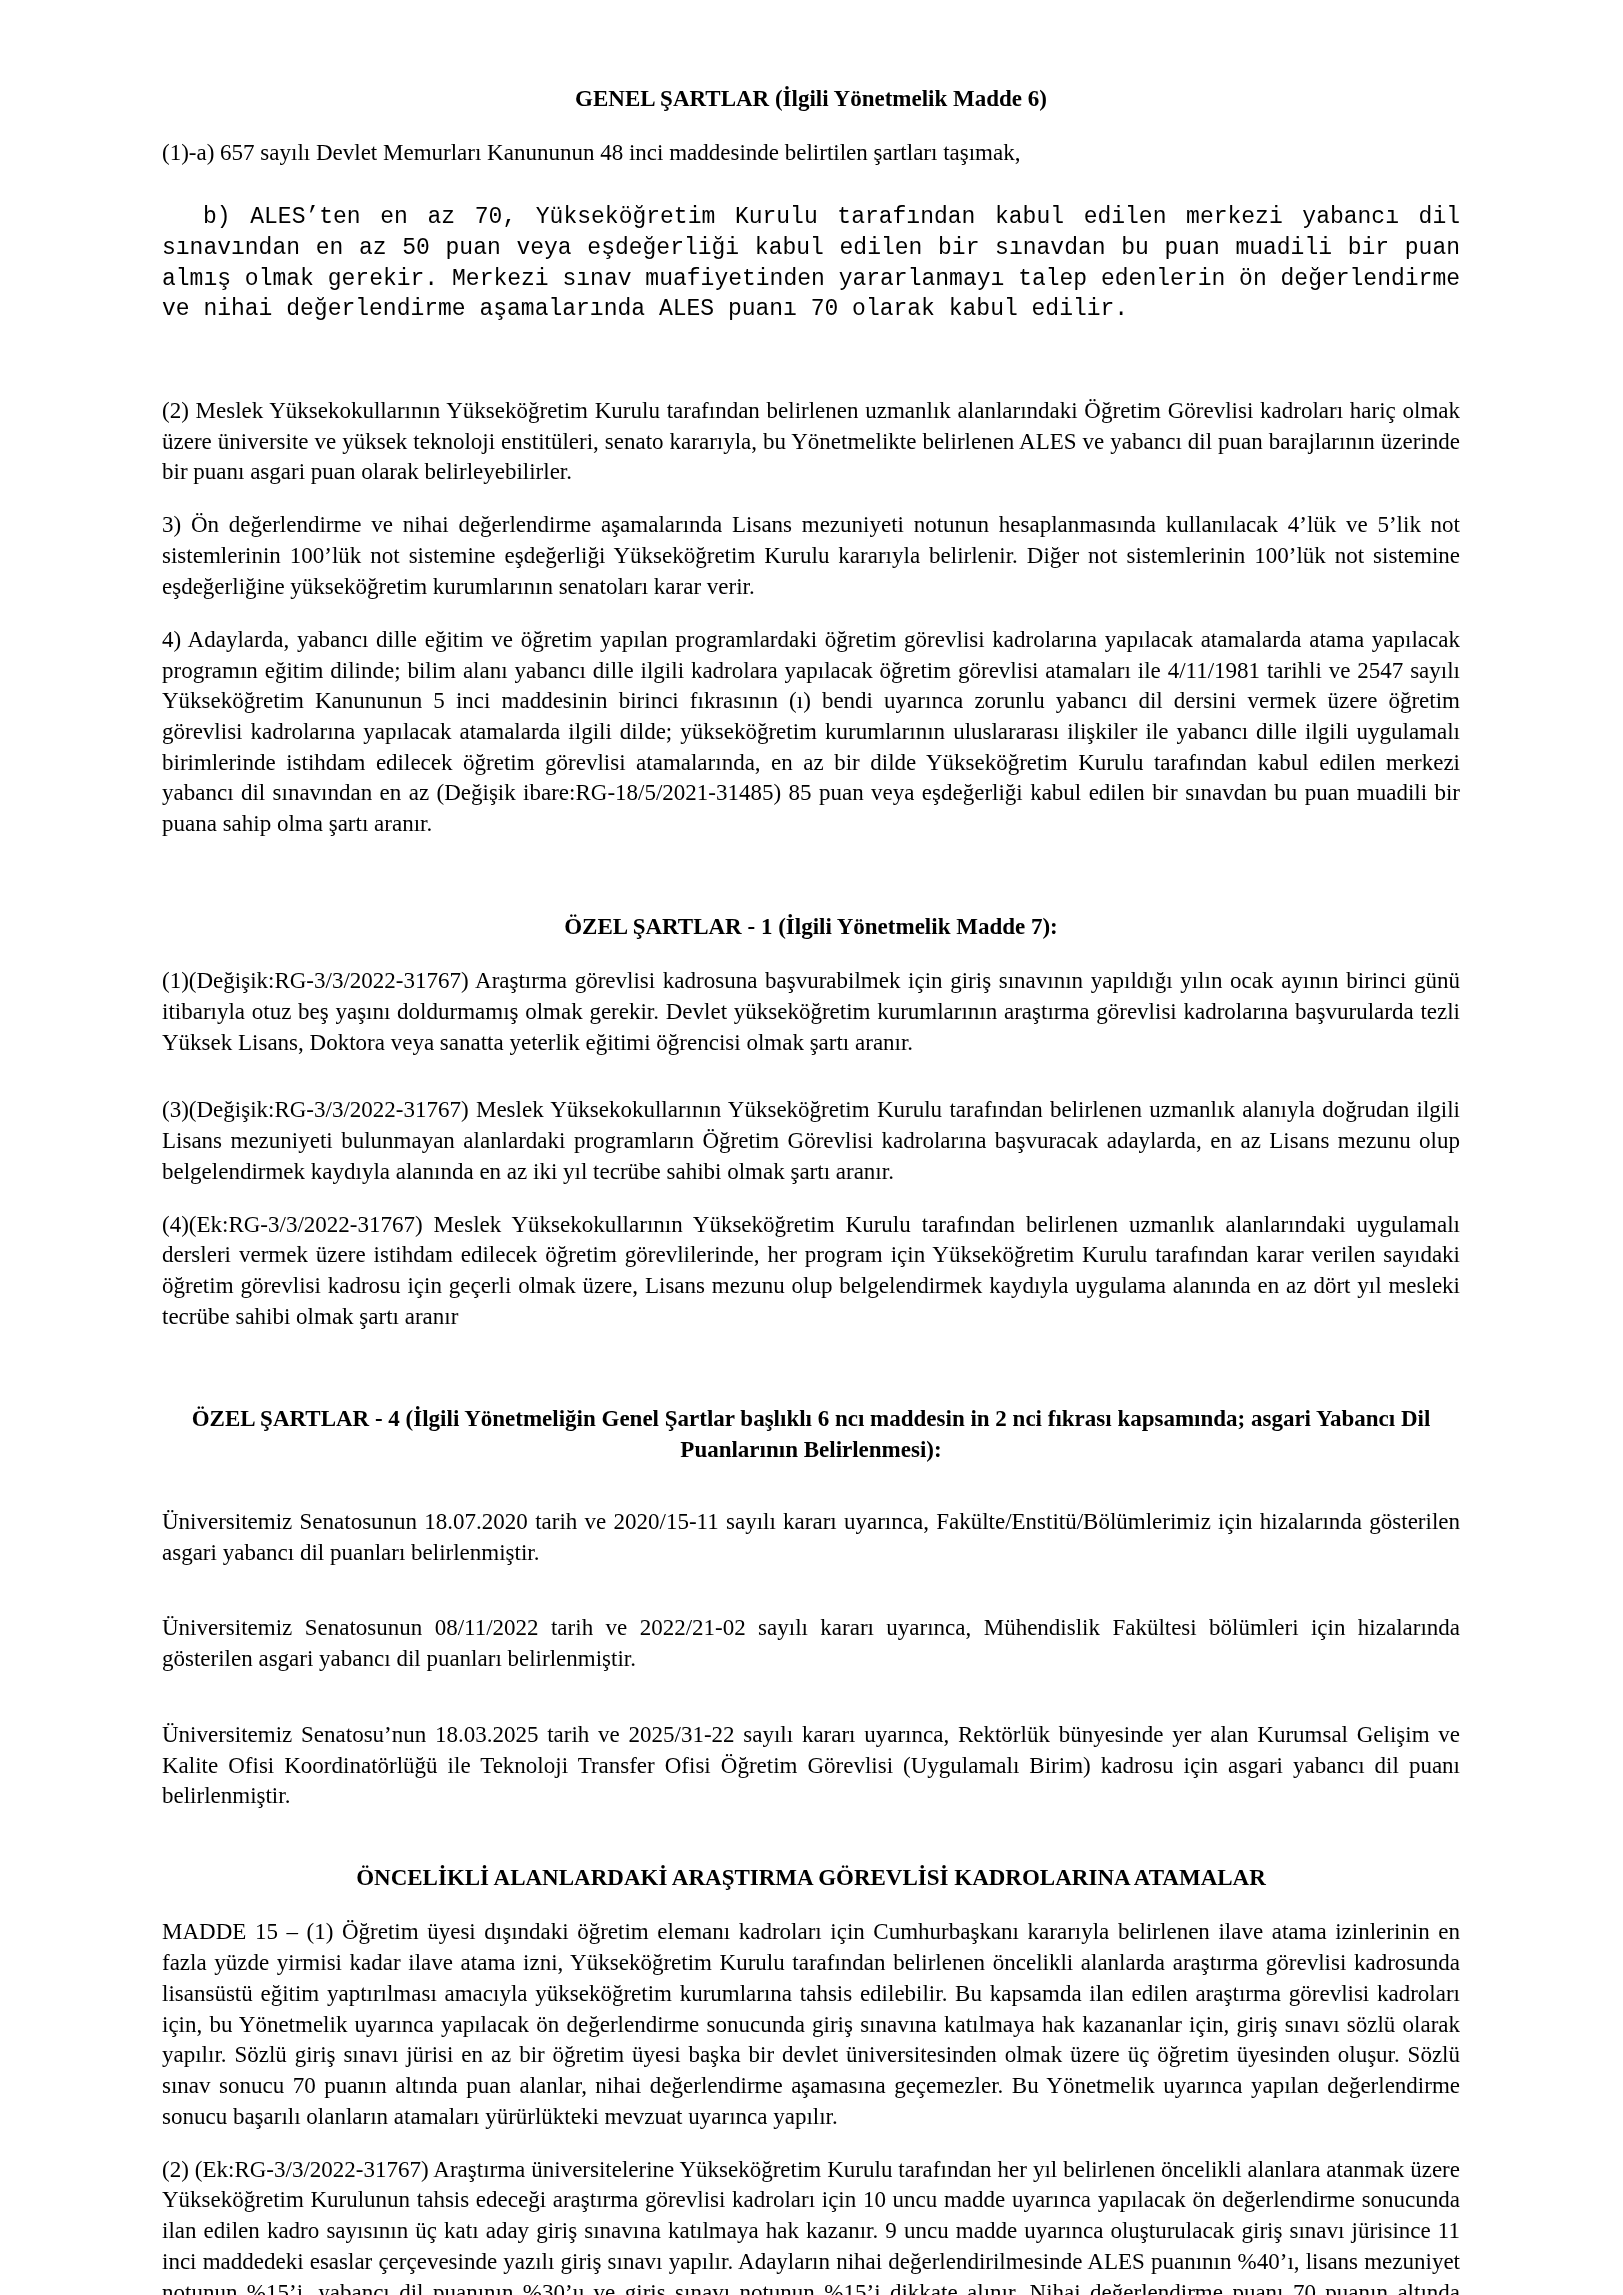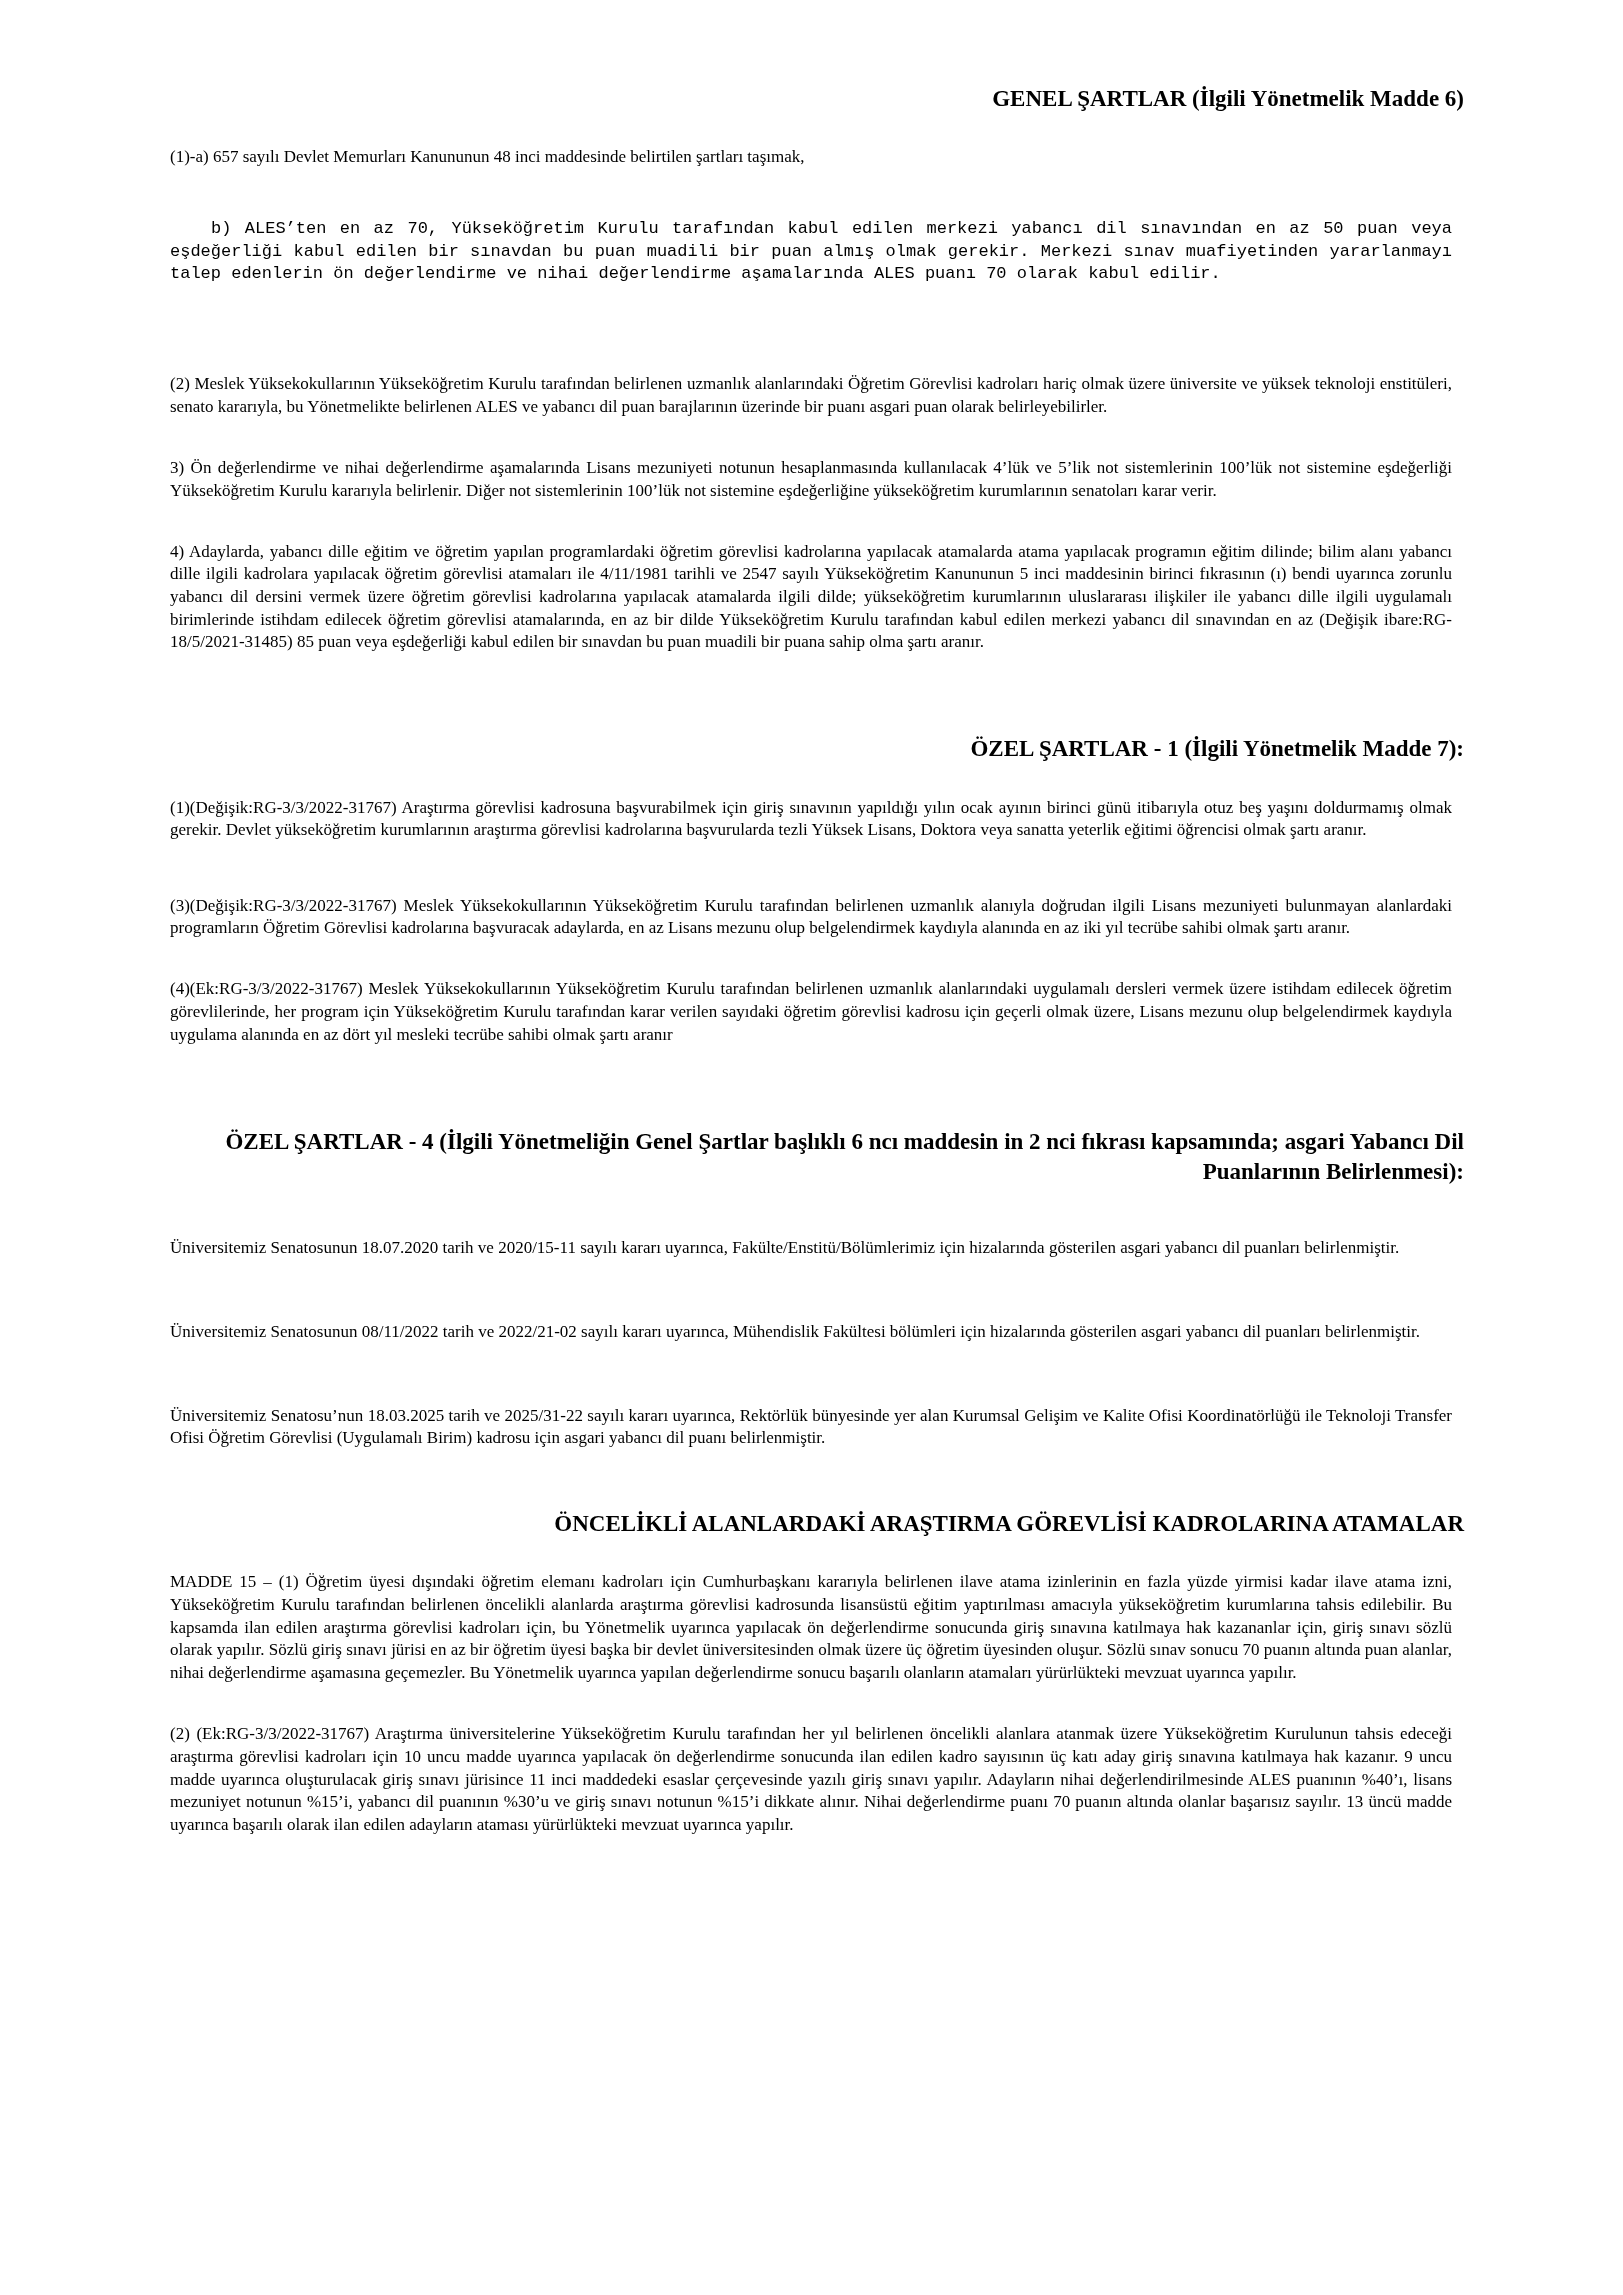--- a/index.html
+++ b/index.html
@@ -22,29 +22,29 @@
     overflow: hidden;
   }
   .doc {
     width: 1306px;
   }
   
   .heading {
     font-weight: bold;
     font-size: 23px;
     line-height: 1.34;
-    text-align: right;
+    text-align: center;
     margin: 0;
   }
   .para {
-    font-size: 17px;
+    font-size: 23px;
     line-height: 1.335;
     text-align: justify;
     text-justify: inter-word;
-    margin: 12px;
+    margin: 4px;
     hyphens: none;
   }
   .para.indent-b {
     text-indent: 41px;
     font-family: Liberation Mono, monospace;
   }
   .b { font-weight: normal; }
   .sp-22 { height: 14.4px; }
   .sp-30 { height: 19.6px; }
   .sp-38 { height: 25px; }

